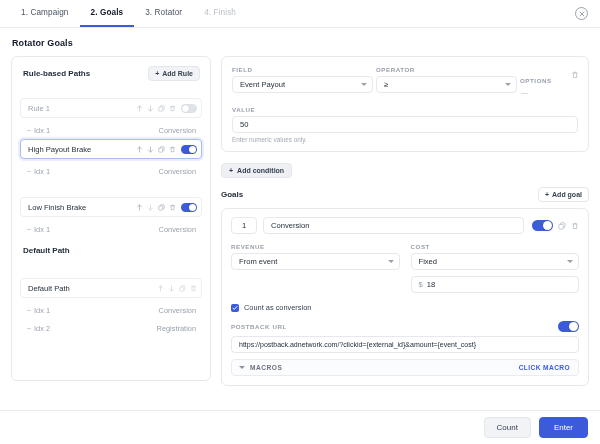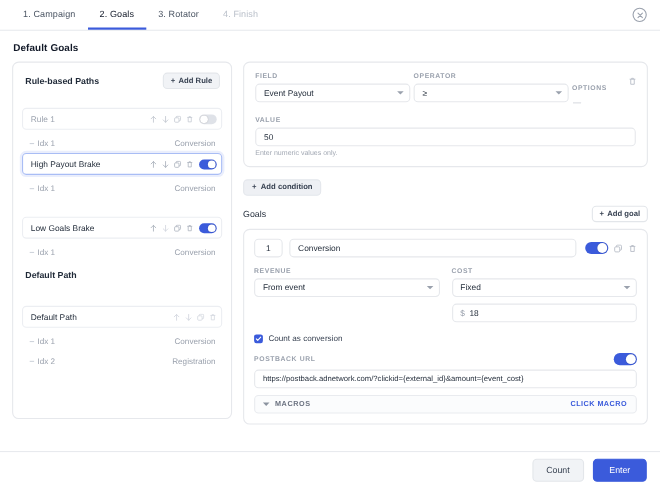--- a/index.html
+++ b/index.html
@@ -24,21 +24,21 @@
   .tab {
     display: flex; align-items: center;
     padding: 0 11px;
     font-size: 8.2px;
     color: #4b5563;
     letter-spacing: .1px;
     border-bottom: 2px solid transparent;
     cursor: pointer;
     white-space: nowrap;
   }
-  .tab.active { color: #111827; font-weight: normal; border-bottom-color: #3b5bdb; text-align: center; }
+  .tab.active { color: #111827; font-weight: bold; border-bottom-color: #3b5bdb; text-align: center; }
   .tab.disabled { color: #b9bfc9; }
   .tabbar-spacer { flex: 1; }
   .close-circle {
     align-self: center;
     width: 13px; height: 13px; border-radius: 50%;
     border: 1.1px solid #9aa1ad;
     display: flex; align-items: center; justify-content: center;
     cursor: pointer; margin-right: 2px;
   }
   .close-circle svg { display:block; }
@@ -164,21 +164,21 @@
     display: inline-flex; align-items: center; gap: 4px;
     background: #eef0f4; border: 1px solid #e4e7ec; border-radius: 4px;
     font-size: 7px; font-weight: bold; color:#374151;
     padding: 3px 7px; cursor: pointer;
   }
 
   .goals-head {
     display: flex; align-items: center; justify-content: space-between;
     margin: 9px 0 6px 0;
   }
-  .goals-title { font-size: 8px; font-weight: normal; color:#1f2937; }
+  .goals-title { font-size: 8px; font-weight: bold; color:#1f2937; }
   .btn-addgoal {
     display: inline-flex; align-items: center; gap: 3px;
     background: #fff; border: 1px solid #e3e6ea; border-radius: 4px;
     font-size: 7px; font-weight: bold; color:#374151;
     padding: 3px 6px; cursor: pointer; white-space: nowrap;
   }
 
   .goal-card { padding: 8px 9px 9px 9px; }
   .goal-top { display: flex; align-items: center; gap: 6px; }
   .goal-num {
@@ -249,21 +249,21 @@
     <div class="tab">3. Rotator</div>
     <div class="tab disabled">4. Finish</div>
     <div class="tabbar-spacer"></div>
     <div class="close-circle">
       <svg width="6" height="6" viewBox="0 0 6 6">
           <path d="M1 1 L5 5 M5 1 L1 5" stroke="#9aa1ad" stroke-width="1" fill="none" stroke-linecap="round"></path>
         </svg>
     </div>
   </div>
 
-  <div class="page-title">Default Goals</div>
+  <div class="page-title">Rotator Goals</div>
 
   <div class="body">
 
     <div class="col-left">
       <div class="card left-card">
 
         <div class="left-head">
           <div class="left-head-title">Rule-based Paths</div>
           <div class="btn-ghost">
             <span>+</span>
@@ -331,21 +331,21 @@
             <span class="toggle on"></span>
           </div>
         </div>
         <div class="idx-row">
           <span class="idx-dash"></span>
           <span class="idx-label">Idx 1</span>
           <span class="idx-value">Conversion</span>
         </div>
 
         <div class="rule-row plain">
-          <div class="rule-name">Low Goals Brake</div>
+          <div class="rule-name">Low Finish Brake</div>
           <div class="rule-actions">
             <span class="ico">
                 <svg width="7" height="7" viewBox="0 0 8 8">
                   <path d="M4 7 V1 M1.6 3.4 L4 1 L6.4 3.4" stroke="#aab1bc" stroke-width="0.9" fill="none" stroke-linecap="round" stroke-linejoin="round"></path>
                 </svg>
               </span>
             <span class="ico">
                 <svg width="7" height="7" viewBox="0 0 8 8">
                   <path d="M4 1 V7 M1.6 4.6 L4 7 L6.4 4.6" stroke="#d3d7de" stroke-width="0.9" fill="none" stroke-linecap="round" stroke-linejoin="round"></path>
                 </svg>

